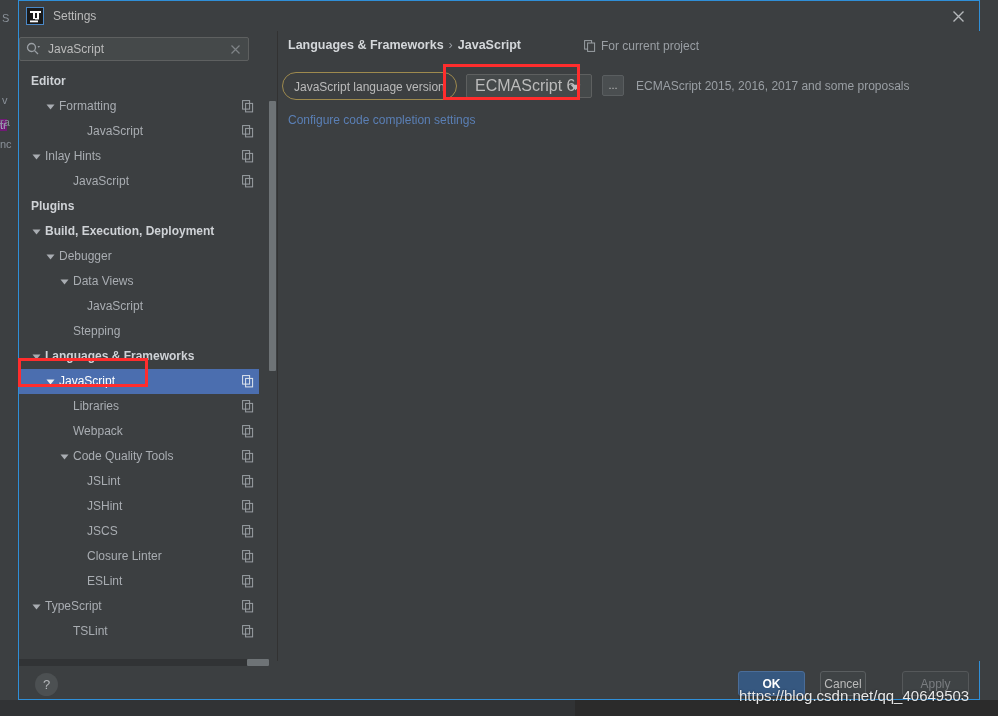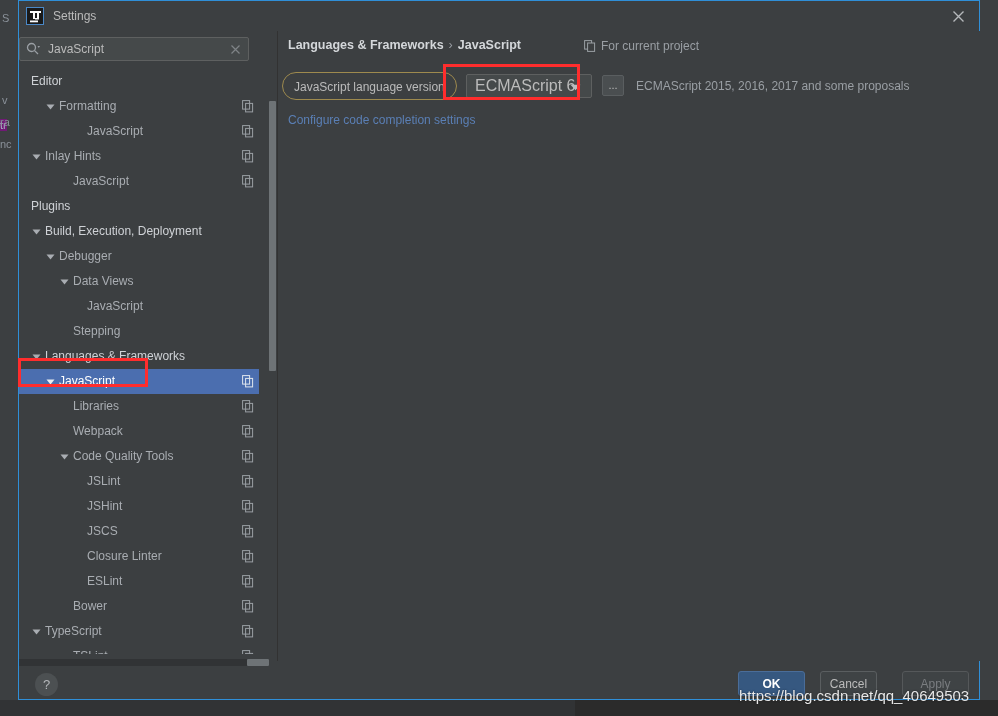--- a/index.html
+++ b/index.html
@@ -51,21 +51,21 @@
     position:absolute; left:28px; top:0px; height:22px; line-height:22px;
     font-size:12px; color:#bbbbbb;
   }
   .search-clear { position:absolute; right:6px; top:4px; }
 
   .tree { position:absolute; left:0px; top:38px; width:240px; height:585px; overflow:hidden; }
   .tnode {
     position:relative; height:25px; line-height:25px; font-size:12px; color:#a9adb2;
     white-space:nowrap;
   }
-  .tnode.bold { color:#cfd2d6; font-weight:normal; }
+  .tnode.bold { color:#cfd2d6; font-weight:bold; }
   .tnode.selected { background:#4b6eaf; color:#ffffff; }
   .tnode .arrow {
     position:absolute; width:10px; height:25px; display:flex; align-items:center; justify-content:center;
   }
   .tnode .arrow svg { display:block; }
   .tnode .lbl { position:absolute; }
   .tnode .copyicon { position:absolute; right:5px; top:6px; }
   .tnode .copyicon svg { display:block; }
 
   
@@ -125,21 +125,21 @@
   .bottombar { position:absolute; left:0px; top:665px; width:960px; height:33px; background:#3c3f41; }
   .help-btn {
     position:absolute; left:16px; top:7px; width:23px; height:23px; border-radius:50%;
     background:#4c5052; color:#b4b7ba; font-size:13px; text-align:center; line-height:23px;
   }
   .btn {
     position:absolute; top:5px; height:25px; line-height:25px; text-align:center;
     font-size:12px; border-radius:3px; box-sizing:border-box;
   }
   .btn-ok { left:719px; width:67px; background:#365880; border:1px solid #4a6d99; color:#ffffff; font-weight:bold; }
-  .btn-cancel { left:801px; width:57px; background:#3f4345; border:1px solid #5a5e60; color:#bbbbbb; }
+  .btn-cancel { left:801px; width:46px; background:#3f4345; border:1px solid #5a5e60; color:#bbbbbb; }
   .btn-apply { left:883px; width:67px; background:#3f4345; border:1px solid #55585a; color:#7a7d80; }
 
   .watermark {
     position:absolute; left:739px; top:687px; font-size:15px; color:#e8e8e8;
     white-space:nowrap; letter-spacing:0px; font-family:"Liberation Sans", sans-serif;
     text-shadow: 0 0 2px rgba(0,0,0,0.55);
   }
 </style>
 </head>
 <body>
@@ -370,29 +370,20 @@
           <div class="tnode">
             <span class="lbl" style="left: 68px;">ESLint</span>
             <span class="copyicon">
               <svg width="12" height="13" viewBox="0 0 12 13">
                 <rect x="0.6" y="0.6" width="7" height="8.5" fill="none" stroke="#9a9fa4" stroke-width="1"></rect>
                 <rect x="3.6" y="3.4" width="7" height="8.5" fill="none" stroke="#9a9fa4" stroke-width="1"></rect>
               </svg>
             </span>
           </div>
           <div class="tnode">
-            <span class="lbl" style="left: 54px;">Bower</span>
-            <span class="copyicon">
-              <svg width="12" height="13" viewBox="0 0 12 13">
-                <rect x="0.6" y="0.6" width="7" height="8.5" fill="none" stroke="#9a9fa4" stroke-width="1"></rect>
-                <rect x="3.6" y="3.4" width="7" height="8.5" fill="none" stroke="#9a9fa4" stroke-width="1"></rect>
-              </svg>
-            </span>
-          </div>
-          <div class="tnode">
             <span class="arrow" style="left: 12px;">
               <svg width="9" height="6" viewBox="0 0 9 6">
                 <path d="M0.5 0.6 L8.5 0.6 L4.5 5.4 z" fill="#a9adb2"></path>
               </svg>
             </span>
             <span class="lbl" style="left: 26px;">TypeScript</span>
             <span class="copyicon">
               <svg width="12" height="13" viewBox="0 0 12 13">
                 <rect x="0.6" y="0.6" width="7" height="8.5" fill="none" stroke="#9a9fa4" stroke-width="1"></rect>
                 <rect x="3.6" y="3.4" width="7" height="8.5" fill="none" stroke="#9a9fa4" stroke-width="1"></rect>

